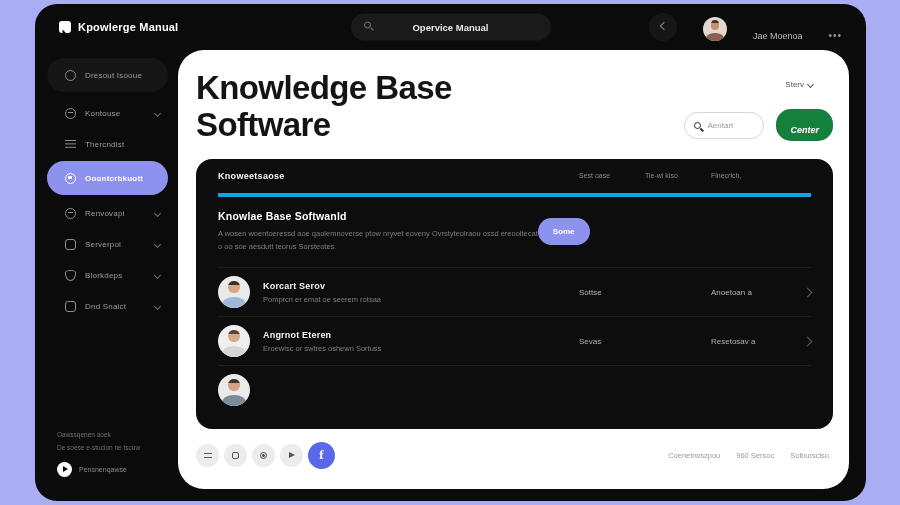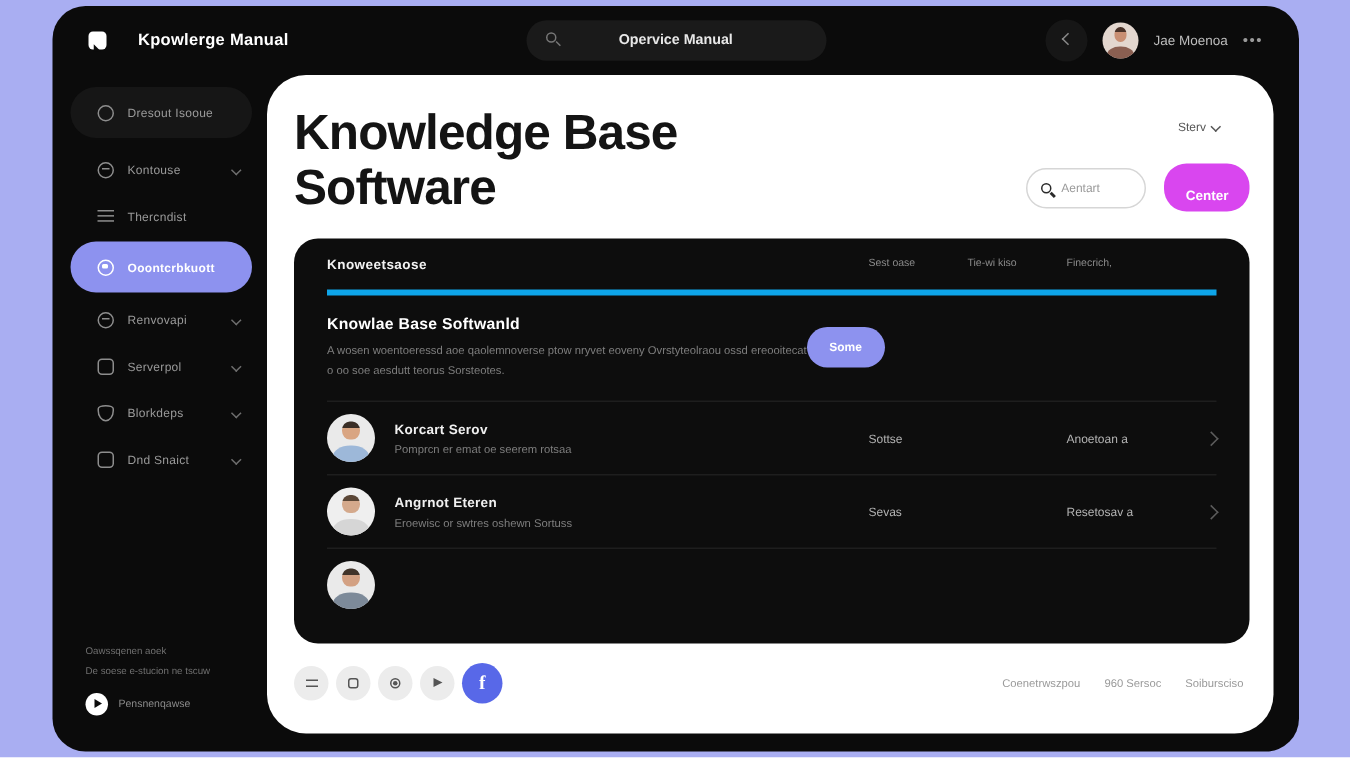--- a/index.html
+++ b/index.html
@@ -4,32 +4,32 @@
 <style>
   * { margin:0; padding:0; box-sizing:border-box; }
   html,body { width:900px; height:505px; overflow:hidden; }
   body { font-family:"Liberation Sans", sans-serif; }
   .stage { position:relative; width:900px; height:505px; background:#a9aef2; }
   .frame { position:absolute; left:35px; top:4px; width:831px; height:497px;
            background:#0b0b0b; border-radius:22px; overflow:hidden; }
 
   
   .topbar { position:relative; height:46px; display:flex; align-items:center; padding:0 24px; }
-  .logo { display:flex; align-items:center; gap:21px; cursor:pointer; }
+  .logo { display:flex; align-items:center; gap:7px; cursor:pointer; }
   .logo-mark { width:12px; height:12px; background:#fff; border-radius:3px; position:relative; }
   .logo-mark::after { content:""; position:absolute; right:1px; bottom:1px; width:0; height:0;
     border-left:5px solid transparent; border-top:5px solid transparent; border-right:5px solid #0b0b0b; transform:rotate(90deg); }
   .logo-text { color:#fff; font-size:11px; font-weight:700; letter-spacing:.2px; }
   .top-search { position:absolute; left:50%; top:50%; transform:translate(-50%,-50%);
     width:200px; height:27px; background:#1a1a1a; border-radius:14px; display:flex;
     align-items:center; justify-content:center; cursor:text; }
   .top-search .txt { color:#e8e8e8; font-size:9.5px; font-weight:700; }
   .mag { position:absolute; left:13px; top:8px; width:7px; height:7px; border:1.4px solid #777; border-radius:50%; }
   .mag::after { content:""; position:absolute; left:5px; top:6px; width:4px; height:1.4px; background:#777; transform:rotate(45deg); }
-  .top-right { margin-left:auto; display:flex; align-items:center; gap:10px; }
+  .top-right { margin-left:auto; display:flex; align-items:flex-end; gap:26px; }
   .back-btn { width:28px; height:28px; border-radius:50%; background:#161616; border:none; cursor:pointer; position:relative; }
   .chev-left { position:absolute; left:12px; top:10px; width:6px; height:6px;
     border-left:1.5px solid #8a8a8a; border-bottom:1.5px solid #8a8a8a; transform:rotate(45deg); }
   .uname { color:#bdbdbd; font-size:9px; }
   .dots { background:none; border:none; color:#9a9a9a; font-size:10px; letter-spacing:1px; cursor:pointer; }
 
   
   .avatar { display:inline-block; border-radius:50%; background:var(--bg,#e6e6e6); position:relative; overflow:hidden; flex:none; }
   .avatar::before { content:""; position:absolute; left:32%; top:14%; width:36%; height:40%; border-radius:45%;
     background:linear-gradient(to bottom, var(--hair,#3a2d24) 0 34%, var(--skin,#d3a183) 34%); }
@@ -80,22 +80,22 @@
   .head-right { display:flex; flex-direction:column; align-items:flex-end; padding-top:10px; }
   .sort { font-size:8px; color:#555; margin-right:20px; display:flex; align-items:center; gap:4px; cursor:pointer; }
   .sort .caret-down { border-color:#555; }
   .search-row { display:flex; align-items:center; gap:12px; margin-top:20px; }
   .mini-search { display:flex; align-items:center; gap:6px; width:80px; height:27px;
     border:1.4px solid #d6d6d6; border-radius:14px; padding:0 9px; background:#fff; }
   .mini-search .mag2 { width:7px; height:7px; border:1.5px solid #2a2a2a; border-radius:50%; position:relative; flex:none; }
   .mini-search .mag2::after { content:""; position:absolute; left:5px; top:6px; width:4px; height:1.5px; background:#2a2a2a; transform:rotate(45deg); }
   .mini-search input { border:none; outline:none; width:100%; font-size:8px; color:#333; font-family:inherit; background:transparent; }
   .mini-search input::placeholder { color:#9a9a9a; }
-  .center-btn { height:29px; padding:16px 14px; background:#d946ef; color:#fff; border:none; border-radius:15px;
-    font-size:9px; font-weight:700; cursor:pointer; font-family:inherit; }
+  .center-btn { height:29px; padding:16px 14px; background:#15803d; color:#fff; border:none; border-radius:15px;
+    font-size:9px; font-weight:700; cursor:pointer; font-family:inherit;font-style:italic; }
 
   
   .panel { margin-top:15px; height:270px; background:#0d0d0d; border-radius:16px; padding:0 22px; overflow:hidden; }
   .grid { display:grid; grid-template-columns:1fr 66px 66px 84px 16px; align-items:center; }
   .p-head { height:38px; border-bottom:4px solid #0ea5e9; }
   .p-title { color:#f2f2f2; font-size:9px; font-weight:700; letter-spacing:.3px; }
   .h-col { color:#8a8a8a; font-size:7px; white-space:nowrap; }
   .p-intro { display:flex; justify-content:flex-start; align-items:center; padding:13px 0 14px; }
   .pi-title { color:#fff; font-size:10.5px; font-weight:700; letter-spacing:.2px; }
   .pi-desc { color:#7e7e7e; font-size:7.5px; line-height:1.75; margin-top:5px; white-space:nowrap; }

